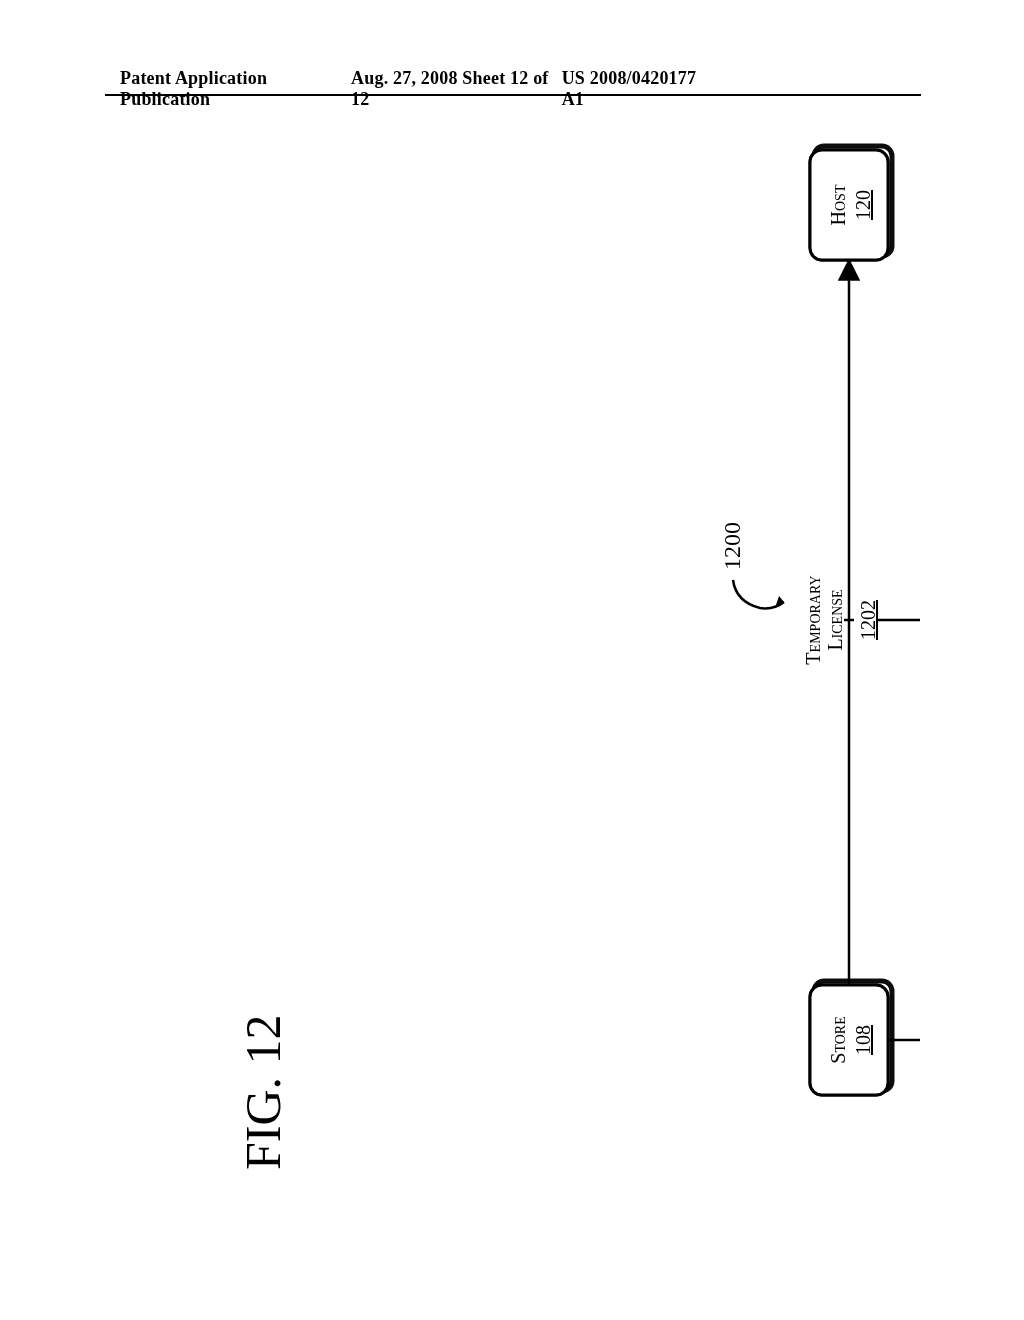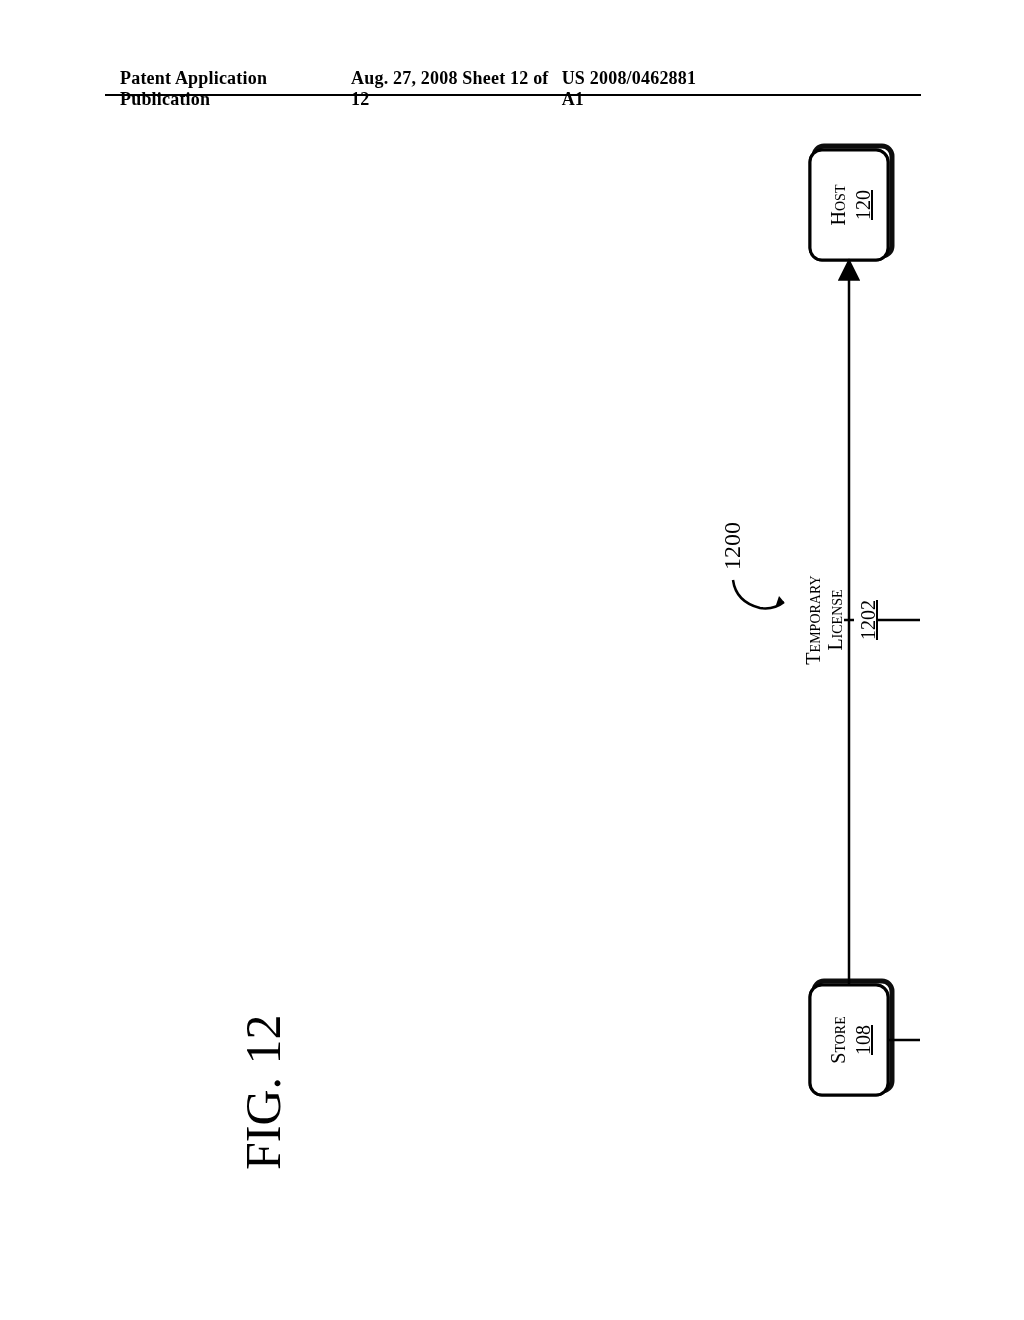--- a/index.html
+++ b/index.html
@@ -39,21 +39,21 @@
     
   }
   svg { display: block; }
 </style>
 </head>
 <body>
 
 <div class="header">
   <span>Patent Application Publication</span>
   <span>Aug. 27, 2008  Sheet 12 of 12</span>
-  <span>US 2008/0462881 A1</span>
+  <span>US 2008/0420177 A1</span>
 </div>
 <div class="hr"></div>
 
 <div class="canvas">
 <svg width="820" height="1120" viewBox="0 0 820 1120">
 
   <g transform="translate(690,980) rotate(-90)">
 
     <defs>
       <marker id="arrow" viewBox="0 0 12 12" refX="11" refY="6" markerWidth="9" markerHeight="9" orient="auto-start-reverse">

